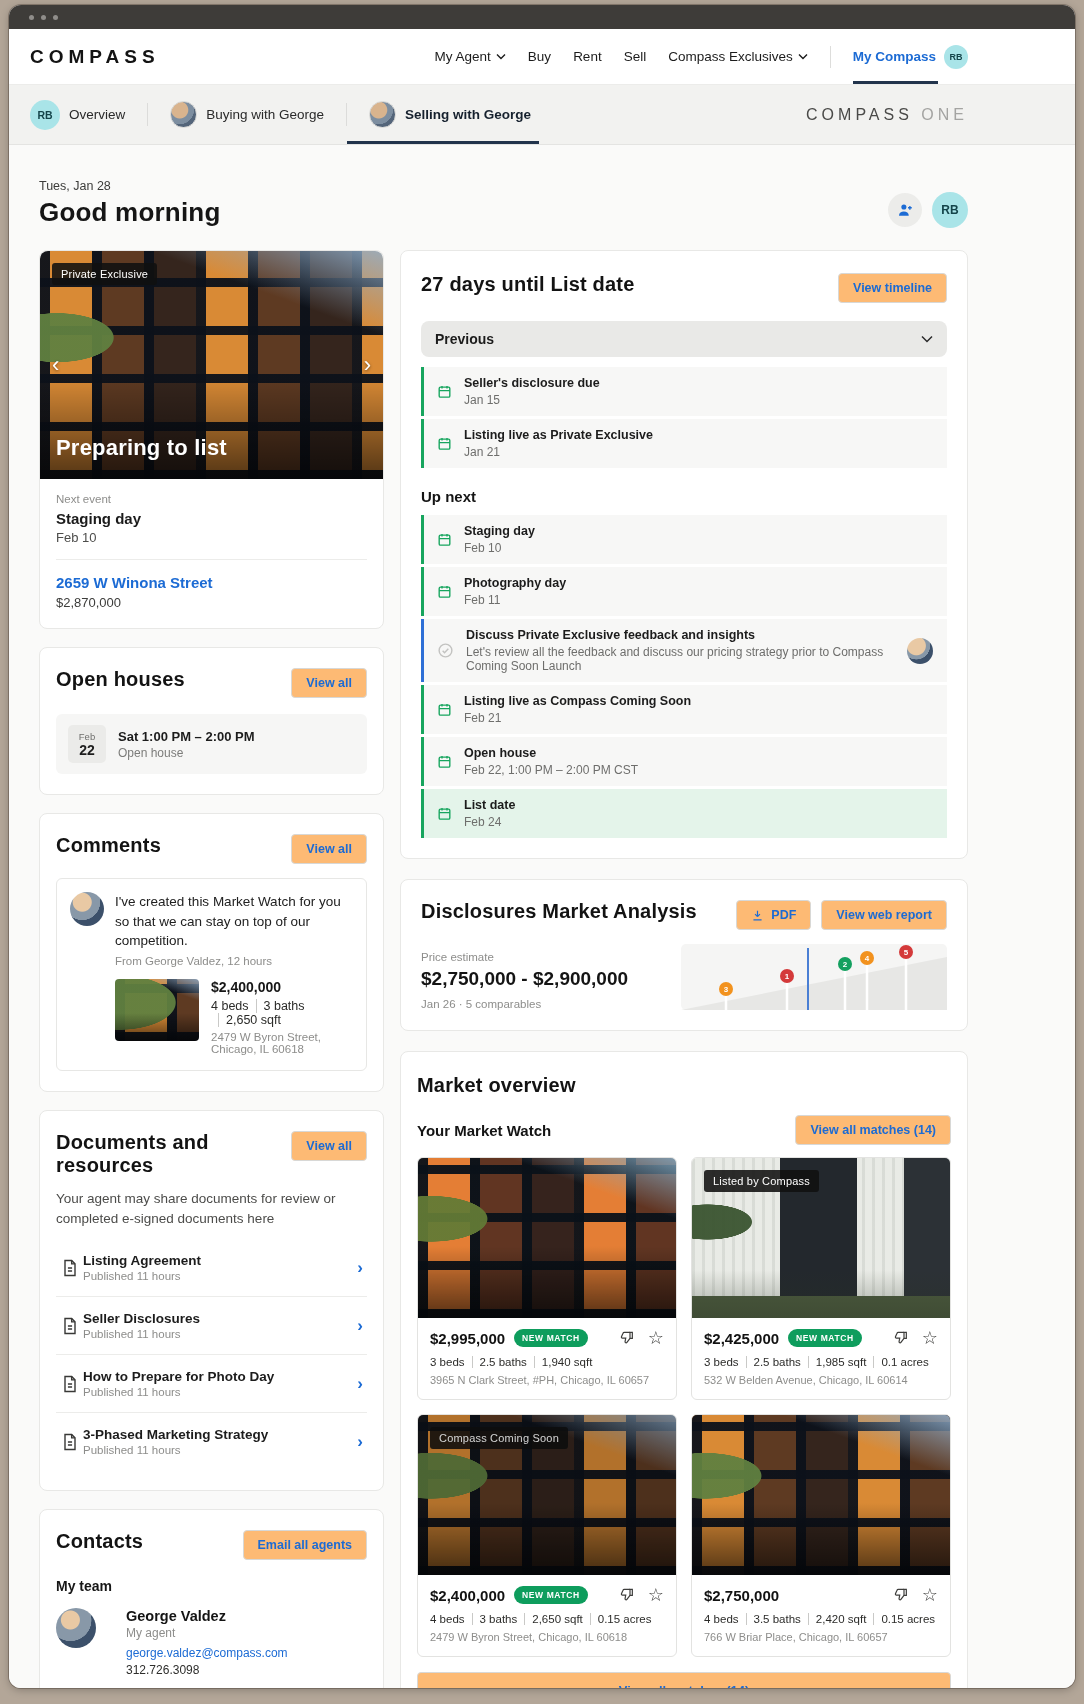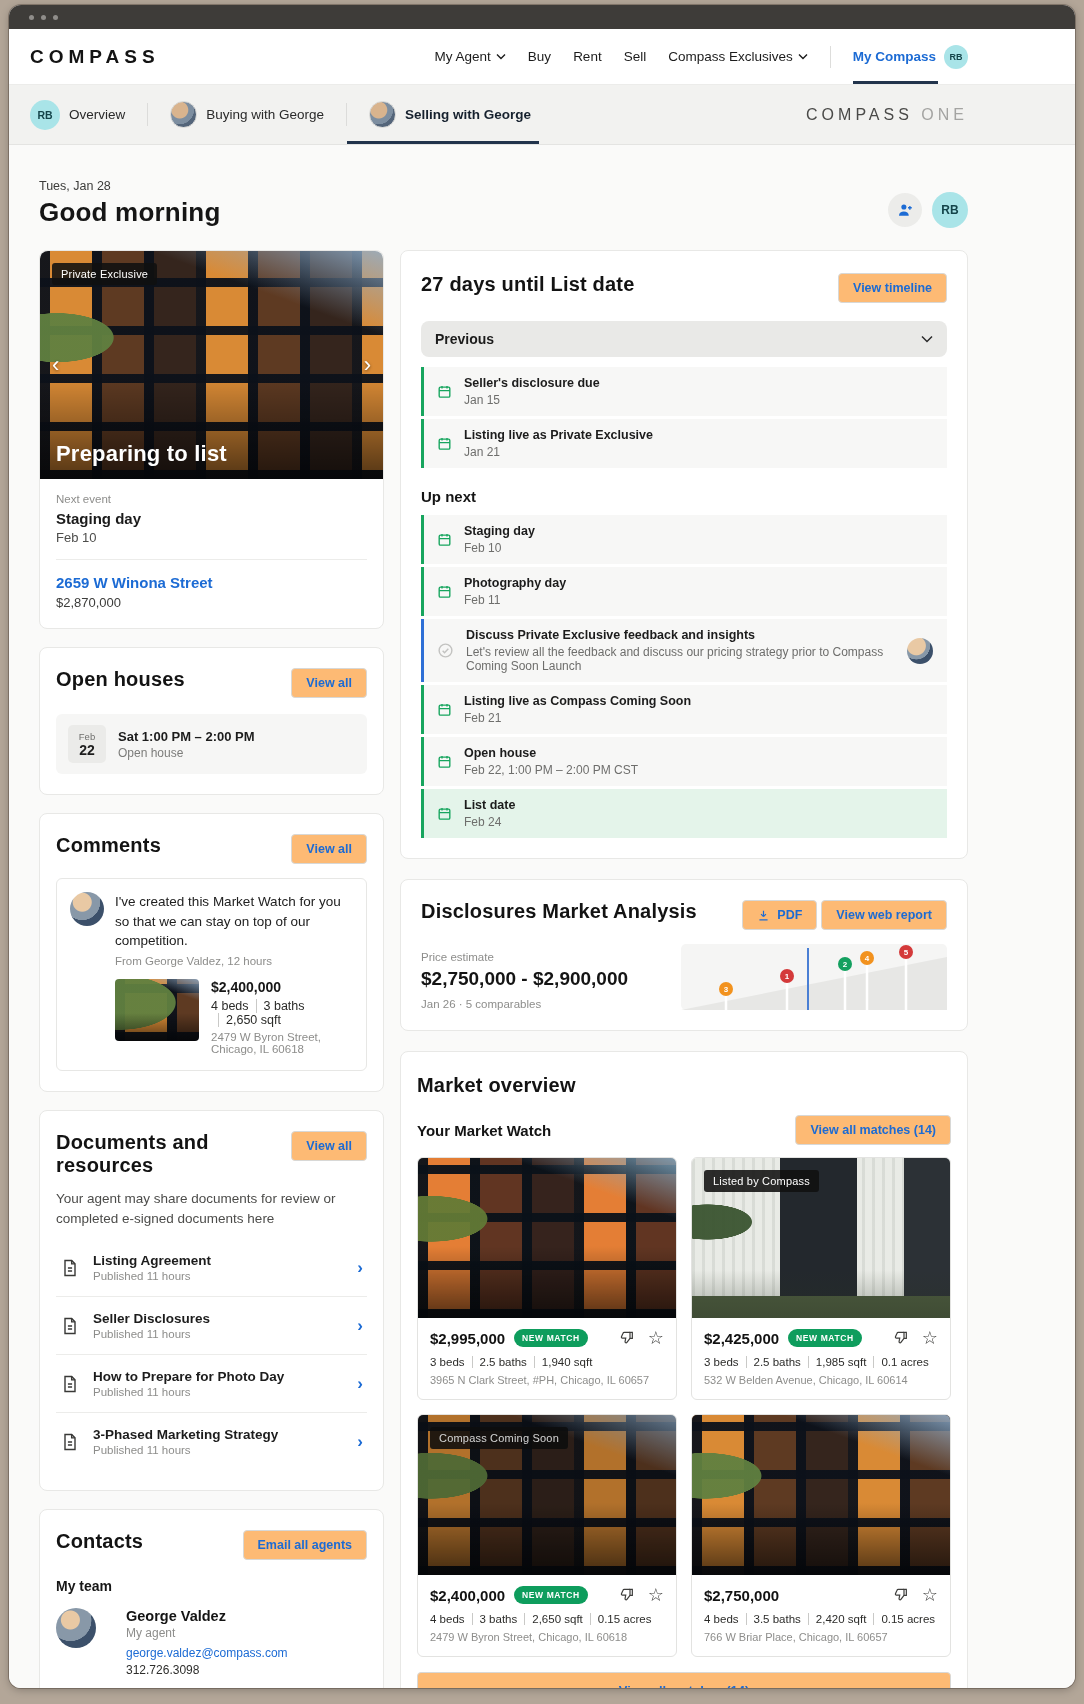--- a/index.html
+++ b/index.html
@@ -62,21 +62,21 @@
   .bldg { background:
       linear-gradient(180deg, rgba(0,0,0,0) 55%, rgba(0,0,0,.62) 100%),
       radial-gradient(ellipse at 5% 38%, rgba(96,128,64,.95) 0 56px, rgba(96,128,64,0) 57px),
       linear-gradient(200deg, rgba(146,176,205,.85) 0%, rgba(146,176,205,0) 24%),
       repeating-linear-gradient(0deg, rgba(12,17,26,.95) 0 9px, rgba(12,17,26,0) 9px 48px),
       repeating-linear-gradient(90deg, rgba(12,17,26,.95) 0 10px, rgba(12,17,26,0) 10px 52px),
       repeating-linear-gradient(90deg, #d98a35 0 52px, #5e3a22 52px 104px, #35251d 104px 156px),
       #141b27; }
   .img-badge { position:absolute; top:12px; left:12px; background:rgba(16,16,16,.88); color:#fff; font-size:11px; padding:5px 9px; border-radius:3px; letter-spacing:.2px; }
   .img-badge:empty { display:none; }
-  .hero-title { position:absolute; left:16px; bottom:12px; color:#fff; font-size:22px; font-weight:700; letter-spacing:.2px; }
+  .hero-title { position:absolute; left:16px; bottom:18px; color:#fff; font-size:22px; font-weight:700; letter-spacing:.2px; }
   .carousel-arrow { position:absolute; top:50%; transform:translateY(-50%); color:#fff; font-size:22px; line-height:1; cursor:pointer; text-shadow:0 1px 3px rgba(0,0,0,.5); }
   .carousel-arrow.left { left:12px; } .carousel-arrow.right { right:12px; }
   .hero-body { padding:14px 16px 18px; }
   .mini-label { font-size:11.5px; color:#8d8d8b; margin-bottom:5px; }
   .event-title { font-size:15px; font-weight:700; color:#1b1b1b; margin-bottom:3px; }
   .event-date { font-size:13px; color:#4d4d4b; }
   .hero-hr { border:none; border-top:1px solid #ececea; margin:14px 0; }
   .hero-address { font-size:15px; font-weight:700; color:#1c6bd4; margin-bottom:4px; cursor:pointer; }
   .hero-price { font-size:13px; color:#3c3c3a; }
 
@@ -101,21 +101,21 @@
   .thumb { width:84px; height:62px; border-radius:4px; flex:0 0 auto; }
   .cp-price { font-size:14px; font-weight:700; color:#161616; margin-bottom:4px; }
   .specs { font-size:12.5px; color:#2b2b29; display:flex; flex-wrap:wrap; }
   .spec:empty { display:none; }
   .spec + .spec:not(:empty) { border-left:1px solid #c9c9c7; margin-left:7px; padding-left:7px; }
   .cp-addr { font-size:11.5px; color:#8d8d8b; margin-top:4px; }
 
   
   .doc-desc { font-size:13.5px; color:#4c4c4a; line-height:1.5; margin-top:12px; }
   .doc-list { margin-top:10px; }
-  .doc-row { display:flex; align-items:center; gap:13px; padding:14px 4px; border-bottom:1px solid #ececea; cursor:pointer; }
+  .doc-row { display:flex; align-items:center; gap:3px; padding:14px 4px; border-bottom:1px solid #ececea; cursor:pointer; }
   .doc-row:last-child { border-bottom:none; }
   .doc-name { font-size:13.5px; font-weight:700; color:#1c1c1c; margin-bottom:2px; }
   .doc-meta { font-size:11.5px; color:#8d8d8b; }
   .chev-right { margin-left:auto; color:#1c6bd4; font-size:17px; font-weight:700; line-height:1; }
 
   
   .team-label { font-size:14px; font-weight:700; color:#161616; margin:18px 0 14px; }
   .person { display:flex; gap:30px; margin-bottom:18px; }
   .p-name { font-size:14.5px; font-weight:700; color:#141414; margin-bottom:2px; }
   .p-role { font-size:12px; color:#8d8d8b; margin-bottom:6px; }
@@ -525,21 +525,21 @@
                 <div class="tl-title">List date</div>
                 <div class="tl-date">Feb 24</div>
               </div>
             </div>
           </div>
         </div>
 
         <div class="card cma-card">
           <div class="card-head">
             <div class="card-title">Disclosures Market Analysis</div>
-            <div style="display:flex; gap:4px;">
+            <div style="display:flex; gap:10px;">
               <button class="btn">
                 <span>
                     <svg width="13" height="13" viewBox="0 0 24 24" fill="none" stroke="#1c6bd4" stroke-width="2.2">
                       <path d="M12 3v11m0 0l-4.5-4.5M12 14l4.5-4.5M4.5 20h15"></path>
                     </svg>
                   </span>
                 <span>PDF</span>
               </button>
               <button class="btn">View web report</button>
             </div>

